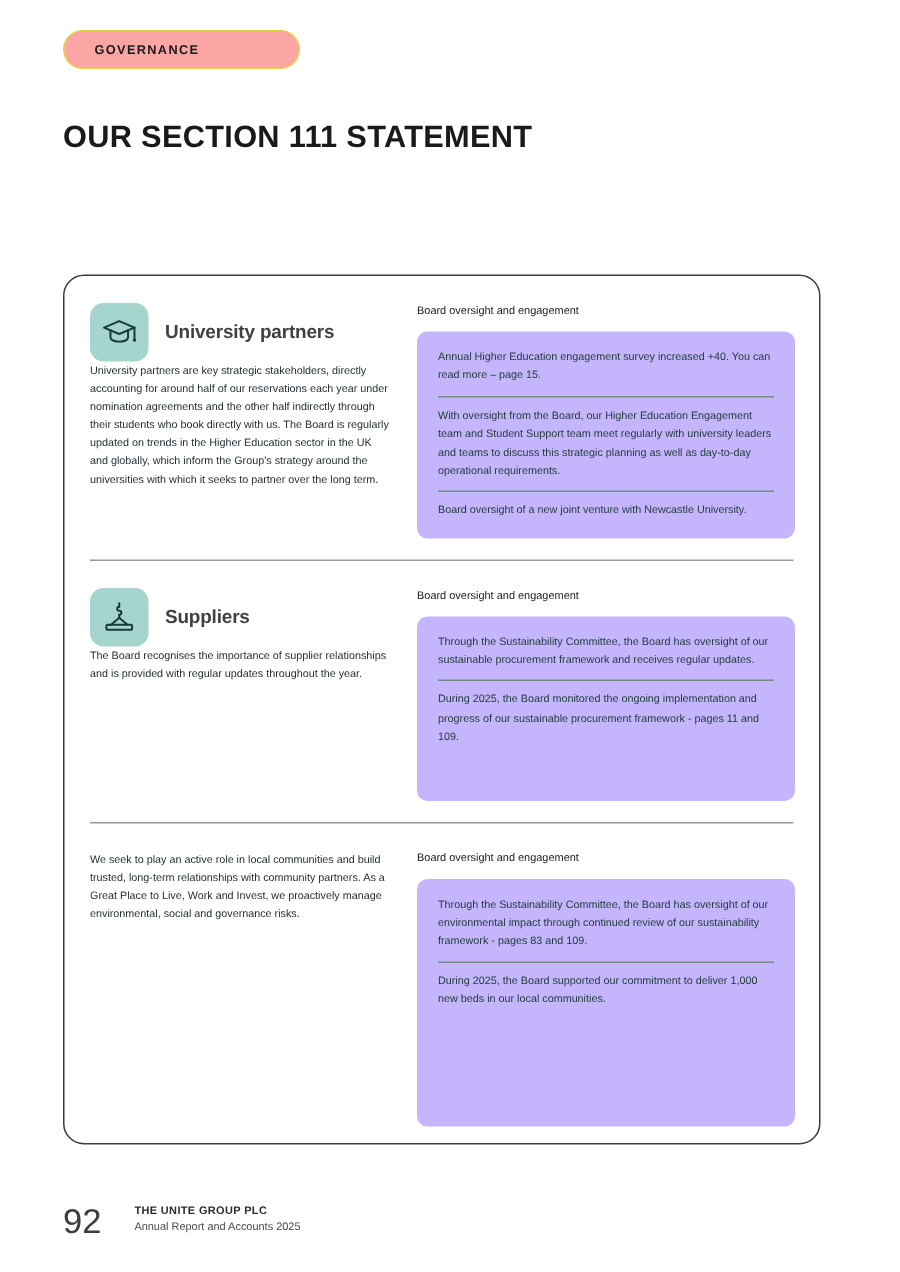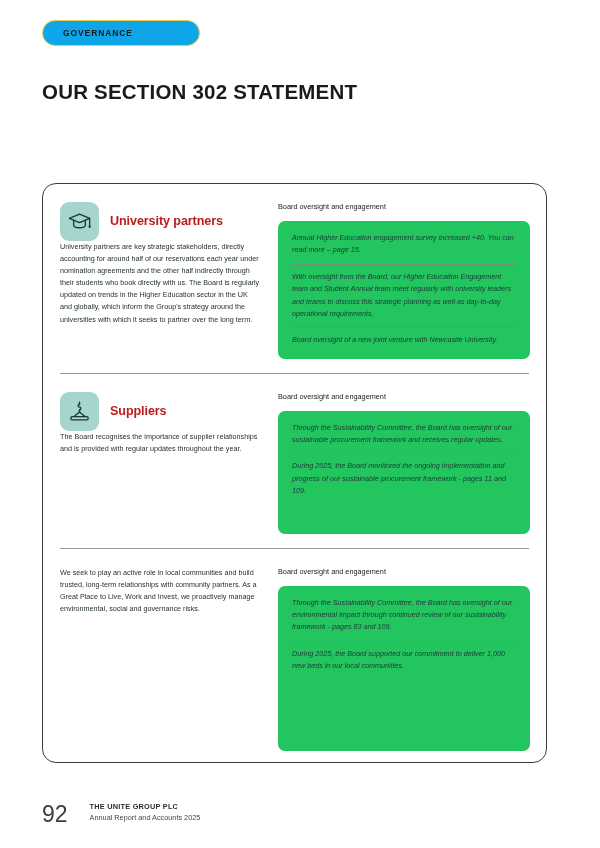--- a/index.html
+++ b/index.html
@@ -27,21 +27,21 @@
     border: 1.6px solid #e8cf49;
     border-radius: 20px;
     padding: 7px 0 7px 0;
     width: 158px;
     text-align: left;
     text-indent: 20px;
     font-size: 8.5px;
     font-weight: bold;
     letter-spacing: 0.9px;
     color: #1a1a1a;
-    background: #0ea5e9;
+    background: #fca5a5;
   }
 
   .title-block {
     margin-top: 34px;
   }
 
   .main-title {
     font-size: 20.5px;
     font-weight: bold;
     letter-spacing: 0.2px;
@@ -104,21 +104,21 @@
     display: flex;
     align-items: center;
     justify-content: center;
   }
 
   .icon-tile svg { display: block; }
 
   .stake-name {
     font-size: 12.6px;
     font-weight: bold;
-    color: #b91c1c;
+    color: #404040;
     line-height: 1.28;
     letter-spacing: -0.1px;
   }
 
   .stake-desc {
     font-size: 7.2px;
     line-height: 1.68;
     color: #1f2a2e;
     margin-top: 0;
     padding-right: 6px;
@@ -132,24 +132,23 @@
   }
 
   .oversight-label {
     font-size: 7.3px;
     font-weight: normal;
     color: #1a1a1a;
     margin-bottom: 10px;
   }
 
   .oversight-box {
-    background: #22c55e;
+    background: #c4b5fd;
     border-radius: 7px;
     padding: 11px 14px 12px 14px;
-    font-style: italic;
   }
 
   .oversight-item {
     font-size: 7.2px;
     line-height: 1.72;
     color: #1f3a38;
     padding: 6px 0 7px 0;
   }
 
   .oversight-item:first-child { padding-top: 0; }
@@ -200,21 +199,21 @@
     color: #4a4a4a;
     line-height: 1.5;
   }
 </style>
 </head>
 <body>
 
 <div class="page-header">
   <div class="governance-pill">GOVERNANCE</div>
   <div class="title-block">
-    <div class="main-title">OUR SECTION 302 STATEMENT</div>
+    <div class="main-title">OUR SECTION 111 STATEMENT</div>
   </div>
 </div>
 
 <div class="content-card">
 
   <div class="stake-section sec-universities">
     <div class="left-col">
       <div class="icon-head">
         <div class="icon-tile">
           <svg width="25" height="25" viewBox="0 0 32 32" fill="none" stroke="#173b36" stroke-width="1.7" stroke-linecap="round" stroke-linejoin="round">
@@ -225,21 +224,21 @@
           </svg>
         </div>
         <div class="stake-name">University partners</div>
       </div>
       <div class="stake-desc">University partners are key strategic stakeholders, directly accounting for around half of our reservations each year under nomination agreements and the other half indirectly through their students who book directly with us. The Board is regularly updated on trends in the Higher Education sector in the UK and globally, which inform the Group's strategy around the universities with which it seeks to partner over the long term.</div>
     </div>
     <div class="right-col">
       <div class="oversight-label">Board oversight and engagement</div>
       <div class="oversight-box">
         <div class="oversight-item">Annual Higher Education engagement survey increased +40. You can read more – page 15.</div>
-        <div class="oversight-item">With oversight from the Board, our Higher Education Engagement team and Student Annual team meet regularly with university leaders and teams to discuss this strategic planning as well as day-to-day operational requirements.</div>
+        <div class="oversight-item">With oversight from the Board, our Higher Education Engagement team and Student Support team meet regularly with university leaders and teams to discuss this strategic planning as well as day-to-day operational requirements.</div>
         <div class="oversight-item">Board oversight of a new joint venture with Newcastle University.</div>
       </div>
     </div>
   </div>
 
   <div class="section-divider"></div>
 
   <div class="stake-section sec-suppliers">
     <div class="left-col">
       <div class="icon-head">

